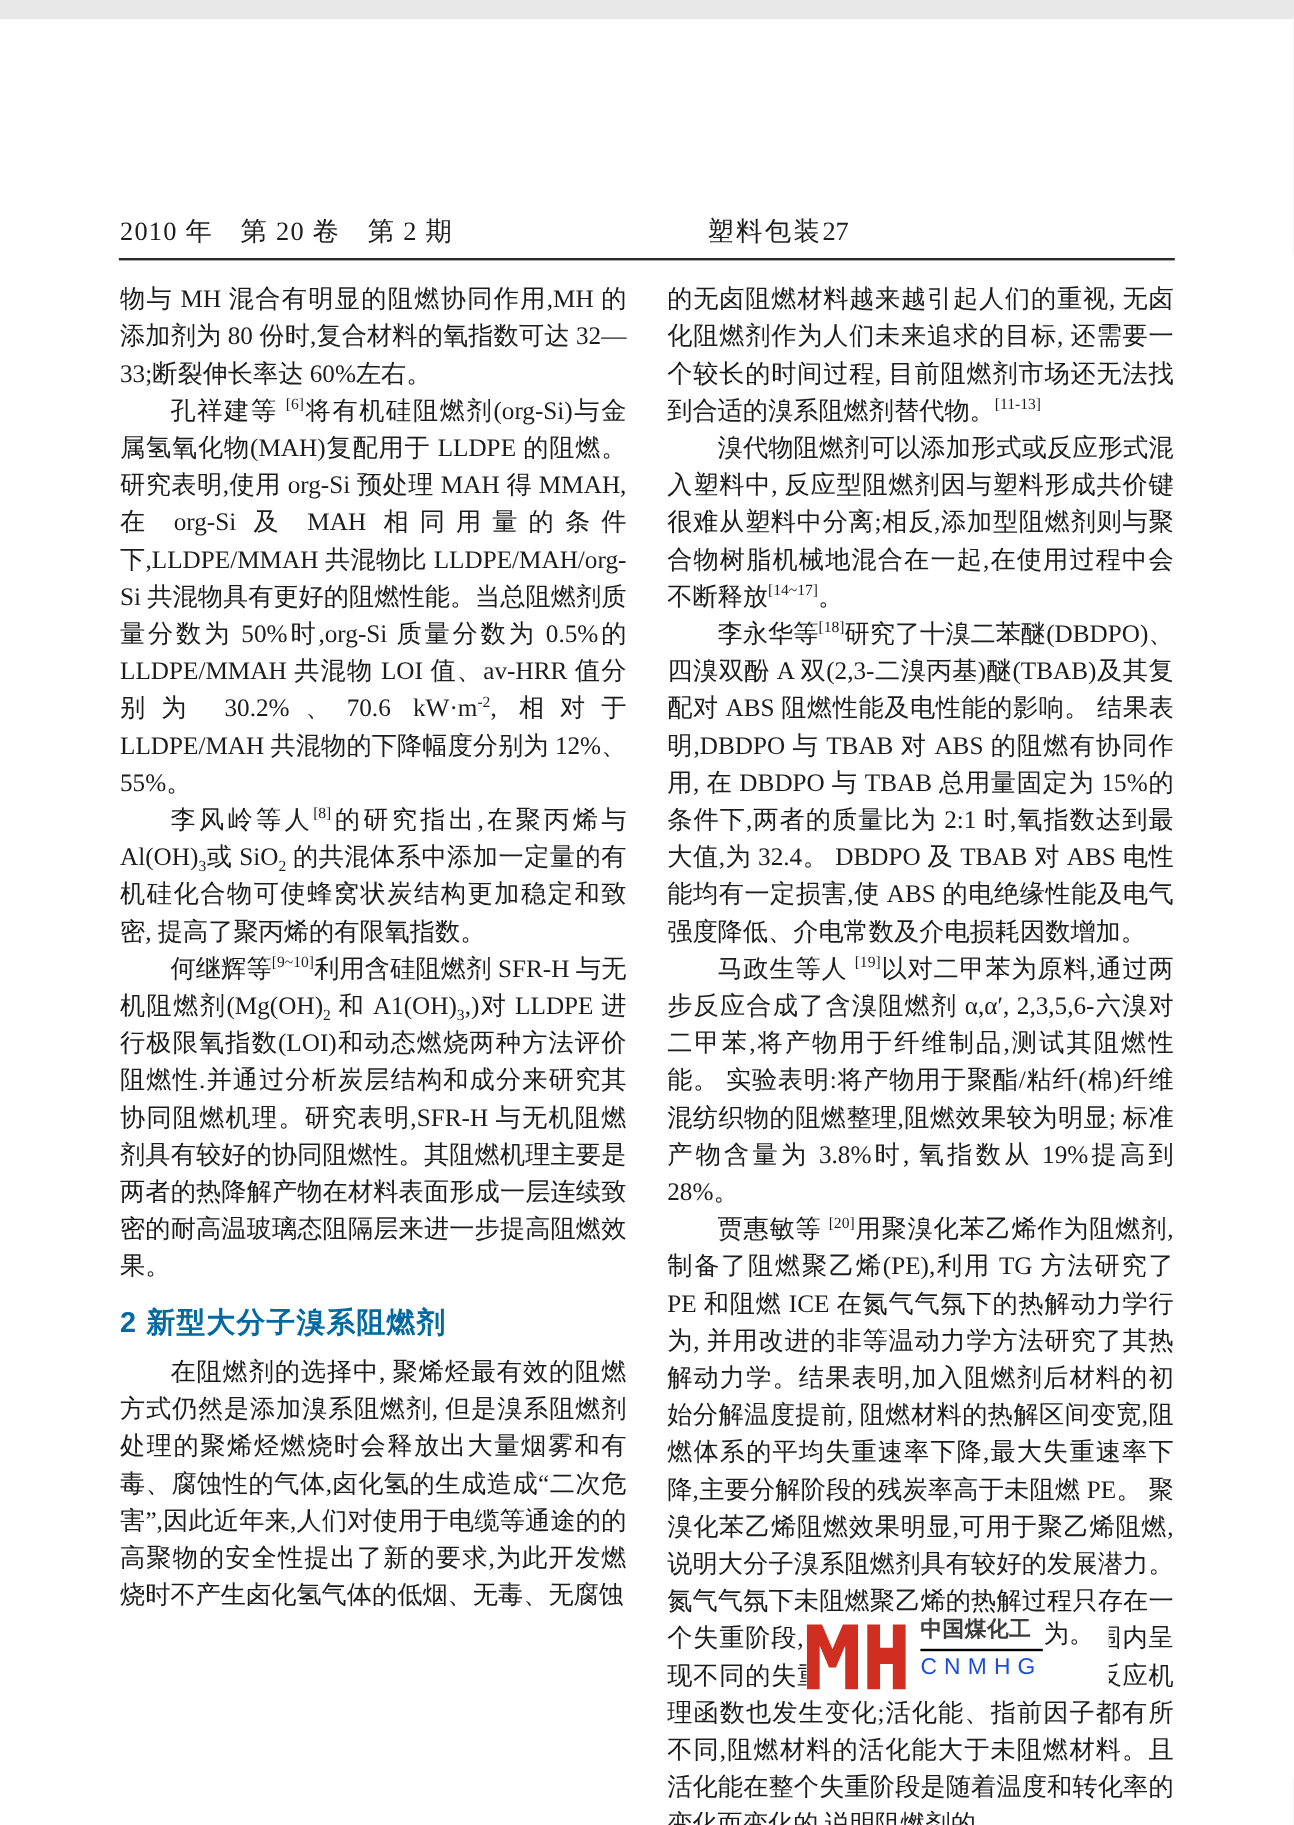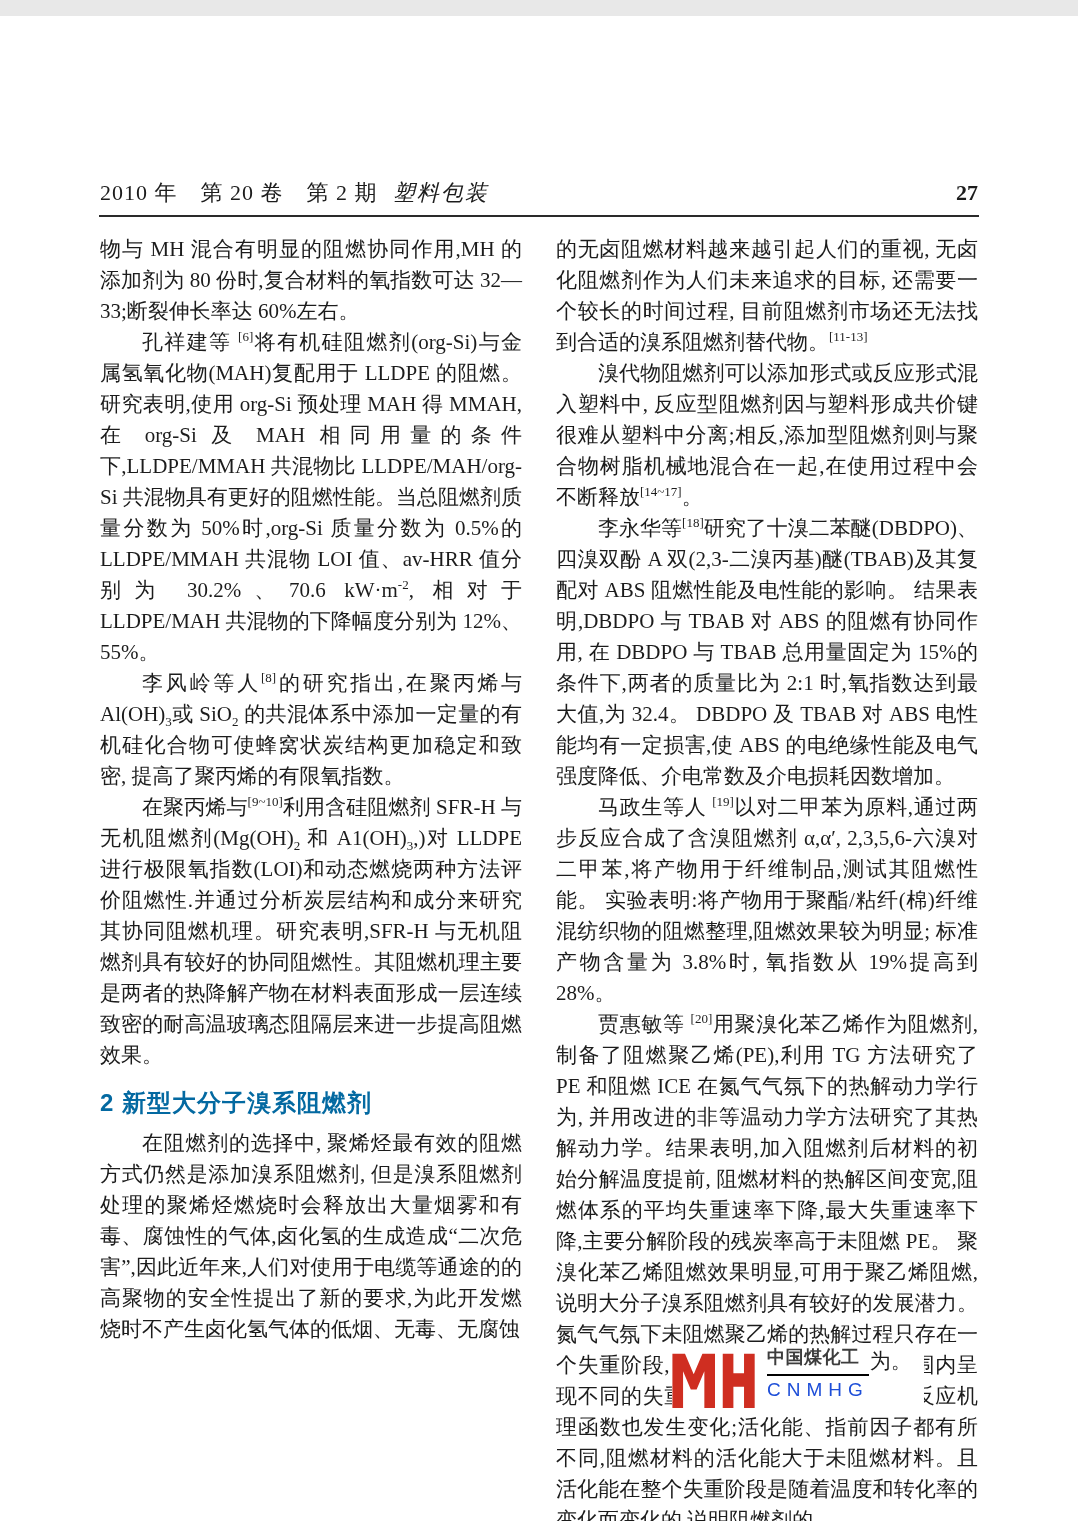--- a/index.html
+++ b/index.html
@@ -1,22 +1,22 @@
 <!DOCTYPE html>
 <html><head>
 <meta charset="utf-8">
 <style>
   html,body{margin:0;padding:0;background:#e8e8e8;}
   .page{position:relative;width:1078px;height:1521px;margin:16px auto;background:#ffffff;overflow:hidden;
         font-family:"Liberation Serif","DejaVu Serif",serif;color:#1c1c1c;}
   
   .hdr{position:absolute;left:100px;top:162px;width:878px;display:flex;align-items:baseline;font-size:22px;}
   .hdr .h-left{flex:1;text-align:left;letter-spacing:1px;}
-  .hdr .h-center{flex:1;text-align:left;letter-spacing:2px;font-style:italic;}
-  .hdr .h-right{flex:1;text-align:right;font-weight:bold;}
+  .hdr .h-center{flex:1;text-align:right;letter-spacing:2px;}
+  .hdr .h-right{flex:1;}
   .hdr-rule{position:absolute;left:99px;top:199px;width:880px;border-top:2px solid #2a2a2a;}
   
   .columns{position:absolute;left:100px;top:218px;width:878px;display:flex;gap:34px;}
   .col{width:422px;font-size:21px;line-height:31px;text-align:justify;}
   .col p{margin:0;}
   .col p.indent{text-indent:2em;}
   .col sup{font-size:13px;line-height:0;vertical-align:super;}
   .col sub{font-size:13px;line-height:0;vertical-align:sub;}
   .col h2{font-family:"Liberation Sans","DejaVu Sans",sans-serif;font-size:24px;font-weight:bold;
           color:#0369a1;margin:16px 0 10px 0;letter-spacing:1px;text-align:left;}
@@ -41,21 +41,21 @@
     <span class="h-center">塑料包装</span>
     <span class="h-right">27</span>
   </div>
   <div class="hdr-rule"></div>
 
   <div class="columns">
     <div class="col" id="col-left">
         <p><span>物与 MH 混合有明显的阻燃协同作用,MH 的添加剂为 80 份时,复合材料的氧指数可达 32—33;断裂伸长率达 60%左右。</span></p>
         <p class="indent"><span>孔祥建等 </span><sup>[6]</sup><span>将有机硅阻燃剂(org-Si)与金属氢氧化物(MAH)复配用于 LLDPE 的阻燃。研究表明,使用 org-Si 预处理 MAH 得 MMAH,在 org-Si 及 MAH 相同用量的条件下,LLDPE/MMAH 共混物比 LLDPE/MAH/org-Si 共混物具有更好的阻燃性能。当总阻燃剂质量分数为 50%时,org-Si 质量分数为 0.5%的 LLDPE/MMAH 共混物 LOI 值、av-HRR 值分别为 30.2%、70.6 kW·m</span><sup>-2</sup><span>, 相对于 LLDPE/MAH 共混物的下降幅度分别为 12%、55%。</span></p>
         <p class="indent"><span>李风岭等人</span><sup>[8]</sup><span>的研究指出,在聚丙烯与 Al(OH)</span><sub>3</sub><span>或 SiO</span><sub>2</sub><span> 的共混体系中添加一定量的有机硅化合物可使蜂窝状炭结构更加稳定和致密, 提高了聚丙烯的有限氧指数。</span></p>
-        <p class="indent"><span>在聚丙烯与</span><sup>[9~10]</sup><span>利用含硅阻燃剂 SFR-H 与无机阻燃剂(Mg(OH)</span><sub>2</sub><span> 和 A1(OH)</span><sub>3</sub><span>,)对 LLDPE 进行极限氧指数(LOI)和动态燃烧两种方法评价阻燃性.并通过分析炭层结构和成分来研究其协同阻燃机理。研究表明,SFR-H 与无机阻燃剂具有较好的协同阻燃性。其阻燃机理主要是两者的热降解产物在材料表面形成一层连续致密的耐高温玻璃态阻隔层来进一步提高阻燃效果。</span></p>
+        <p class="indent"><span>何继辉等</span><sup>[9~10]</sup><span>利用含硅阻燃剂 SFR-H 与无机阻燃剂(Mg(OH)</span><sub>2</sub><span> 和 A1(OH)</span><sub>3</sub><span>,)对 LLDPE 进行极限氧指数(LOI)和动态燃烧两种方法评价阻燃性.并通过分析炭层结构和成分来研究其协同阻燃机理。研究表明,SFR-H 与无机阻燃剂具有较好的协同阻燃性。其阻燃机理主要是两者的热降解产物在材料表面形成一层连续致密的耐高温玻璃态阻隔层来进一步提高阻燃效果。</span></p>
         <h2>2 新型大分子溴系阻燃剂</h2>
         <p class="indent"><span>在阻燃剂的选择中, 聚烯烃最有效的阻燃方式仍然是添加溴系阻燃剂, 但是溴系阻燃剂处理的聚烯烃燃烧时会释放出大量烟雾和有毒、腐蚀性的气体,卤化氢的生成造成“二次危害”,因此近年来,人们对使用于电缆等通途的的高聚物的安全性提出了新的要求,为此开发燃烧时不产生卤化氢气体的低烟、无毒、无腐蚀</span></p>
       </div>
     <div class="col" id="col-right">
         <p><span>的无卤阻燃材料越来越引起人们的重视, 无卤化阻燃剂作为人们未来追求的目标, 还需要一个较长的时间过程, 目前阻燃剂市场还无法找到合适的溴系阻燃剂替代物。</span><sup>[11-13]</sup></p>
         <p class="indent"><span>溴代物阻燃剂可以添加形式或反应形式混入塑料中, 反应型阻燃剂因与塑料形成共价键很难从塑料中分离;相反,添加型阻燃剂则与聚合物树脂机械地混合在一起,在使用过程中会不断释放</span><sup>[14~17]</sup><span>。</span></p>
         <p class="indent"><span>李永华等</span><sup>[18]</sup><span>研究了十溴二苯醚(DBDPO)、四溴双酚 A 双(2,3-二溴丙基)醚(TBAB)及其复配对 ABS 阻燃性能及电性能的影响。 结果表明,DBDPO 与 TBAB 对 ABS 的阻燃有协同作用, 在 DBDPO 与 TBAB 总用量固定为 15%的条件下,两者的质量比为 2:1 时,氧指数达到最大值,为 32.4。 DBDPO 及 TBAB 对 ABS 电性能均有一定损害,使 ABS 的电绝缘性能及电气强度降低、介电常数及介电损耗因数增加。</span></p>
         <p class="indent"><span>马政生等人 </span><sup>[19]</sup><span>以对二甲苯为原料,通过两步反应合成了含溴阻燃剂 α,α′, 2,3,5,6-六溴对二甲苯,将产物用于纤维制品,测试其阻燃性能。 实验表明:将产物用于聚酯/粘纤(棉)纤维混纺织物的阻燃整理,阻燃效果较为明显; 标准产物含量为 3.8%时, 氧指数从 19%提高到 28%。</span></p>
         <p class="indent"><span>贾惠敏等 </span><sup>[20]</sup><span>用聚溴化苯乙烯作为阻燃剂,制备了阻燃聚乙烯(PE),利用 TG 方法研究了 PE 和阻燃 ICE 在氮气气氛下的热解动力学行为, 并用改进的非等温动力学方法研究了其热解动力学。结果表明,加入阻燃剂后材料的初始分解温度提前, 阻燃材料的热解区间变宽,阻燃体系的平均失重速率下降,最大失重速率下降,主要分解阶段的残炭率高于未阻燃 PE。 聚溴化苯乙烯阻燃效果明显,可用于聚乙烯阻燃,说明大分子溴系阻燃剂具有较好的发展潜力。 氮气气氛下未阻燃聚乙烯的热解过程只存在一个失重阶段, 而阻燃材料在相同温度范围内呈现不同的失重阶段, 且在各失重阶段其反应机理函数也发生变化;活化能、指前因子都有所不同,阻燃材料的活化能大于未阻燃材料。且活化能在整个失重阶段是随着温度和转化率的变化而变化的,说明阻燃剂的</span></p>
       </div>

